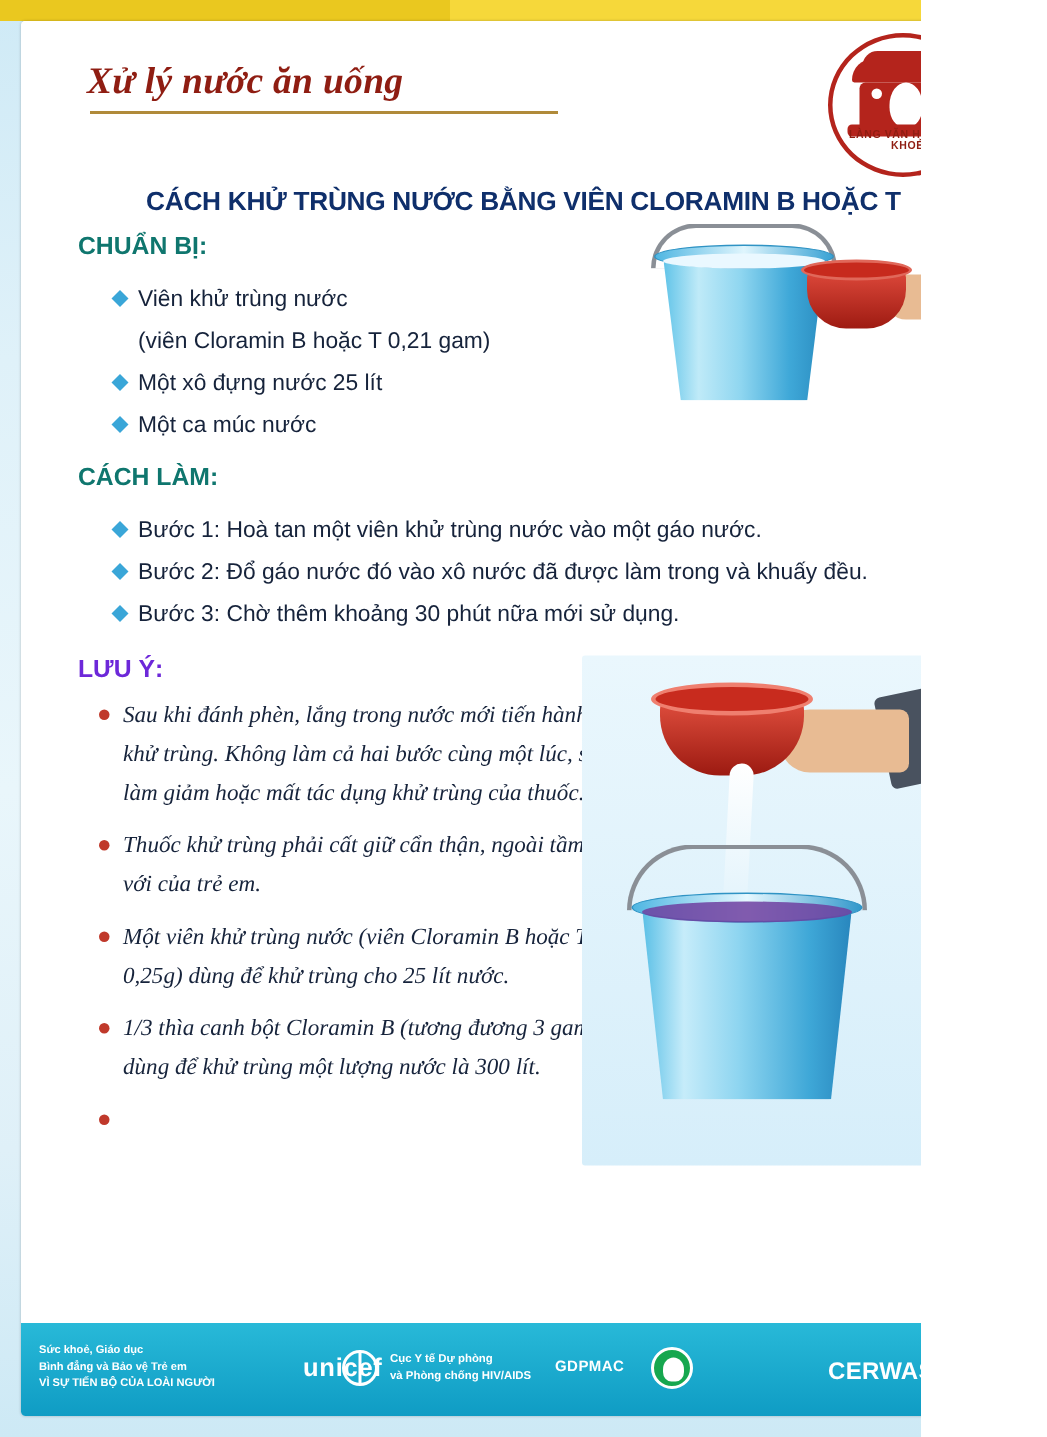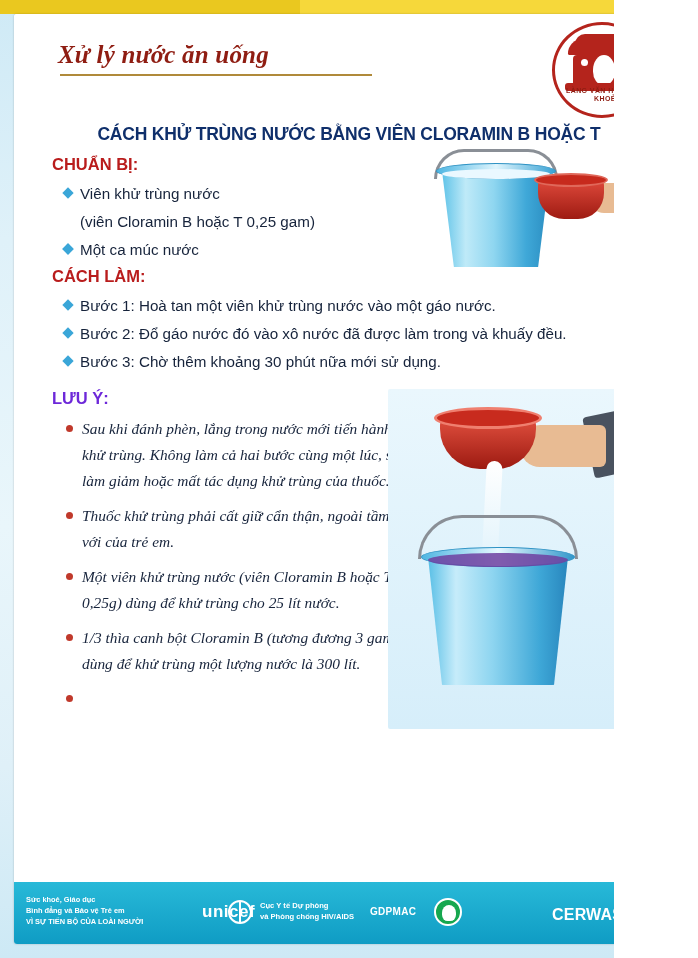--- a/index.html
+++ b/index.html
@@ -172,33 +172,33 @@
     color: #0f2f6b;
     letter-spacing: -0.2px;
     margin-top: 2px;
     margin-bottom: 10px;
   }
   .content {
     position: relative;
     padding: 0 18px 0 22px;
   }
   .section-label {
-    color: #b91c1c;
+    color: #0f766e;
     font-weight: bold;
     font-size: 16.5px;
     margin: 4px 0 6px 16px;
   }
   .section-label.luu-y {
     color: #6d28d9;
     margin-top: 14px;
     margin-bottom: 8px;
   }
   ul.list {
     list-style: none;
-    margin: 0;
+    margin: 12px;
     padding: 0 0 0 28px;
   }
   ul.list li {
     position: relative;
     font-size: 15.2px;
     color: #16233b;
     line-height: 27px;
     padding-left: 16px;
     margin-bottom: 1px;
   }
@@ -614,22 +614,22 @@
     </div>
 
     <div class="main-heading">CÁCH KHỬ TRÙNG NƯỚC BẰNG VIÊN CLORAMIN B HOẶC T</div>
 
     <div class="content">
 
       <div class="prep-wrap">
         <div class="section-label">CHUẨN BỊ:</div>
         <ul class="list prep-list">
           <li><span class="bullet"></span><span>Viên khử trùng nước</span></li>
-          <li class="nobullet"><span>(viên Cloramin B hoặc T 0,25 gam)</span></li>
-          <li><span class="bullet"></span></li>
+          <li class="nobullet"><span>(viên Cloramin B hoặc T 0,21 gam)</span></li>
+          <li><span class="bullet"></span><span>Một xô đựng nước 25 lít</span></li>
           <li><span class="bullet"></span><span>Một ca múc nước</span></li>
         </ul>
 
         <div class="img-bucket-top">
           <div class="bucket-handle"></div>
           <div class="bucket bucket-top"></div>
           <div class="bucket-rim"></div>
           <div class="bucket-water"></div>
           <div class="sleeve"></div>
           <div class="hand"></div>

